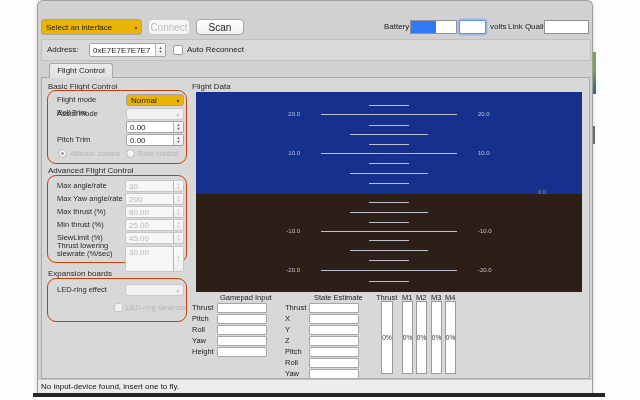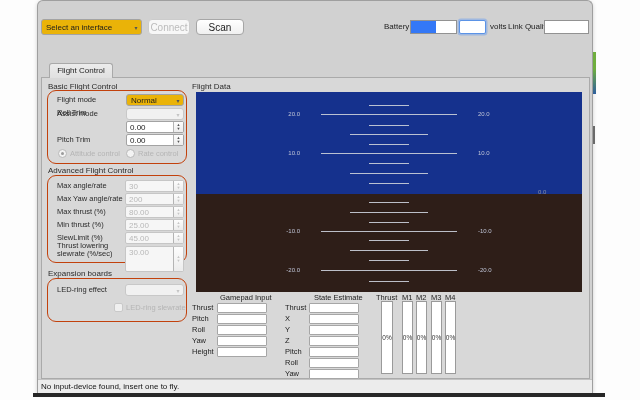--- a/index.html
+++ b/index.html
@@ -111,20 +111,32 @@
         <div class="pfill" style="width: 55%; background: rgb(52, 120, 246);"></div>
       </div>
       <div class="abs inp focus" style="left:421px;top:5px;width:27px;height:14px;"></div>
       <div class="abs lab" style="left:452px;top:5px;">volts</div>
       <div class="abs lab" style="left:470px;top:5px;">Link Quality:</div>
       <div class="abs pbar" style="left:506px;top:5px;width:45px;height:14px;">
         <div class="pfill" style="width: 0%; background: rgb(52, 120, 246);"></div>
       </div>
     </div>
 
+    <div id="addr-panel" class="abs">
+      <div class="abs lab" style="left:5px;top:3px;">Address:</div>
+      <div class="abs spin" style="left:47px;top:3px;width:77px;height:14px;">
+        <span class="sval" style="line-height:13px;">0xE7E7E7E7E7</span>
+        <span class="stepper">
+            <i>▲</i>
+            <i>▼</i>
+          </span>
+      </div>
+      <div class="abs chk" style="left:131px;top:5px;"></div>
+      <div class="abs lab" style="left:145px;top:3px;">Auto Reconnect</div>
+    </div>
 
     <div id="tab-fc" class="abs">Flight Control</div>
 
     <div id="panel" class="abs">
 
       <div class="abs gtitle" style="left:6px;top:4px;">Basic Flight Control</div>
       <div class="abs gbox" style="left:5px;top:12px;width:140px;height:74px;">
         <div class="abs flab" style="left:9px;top:3px;">Flight mode</div>
         <div class="abs combo" style="left:78px;top:3px;width:58px;height:12px;">
           <span class="cval">Normal</span>

